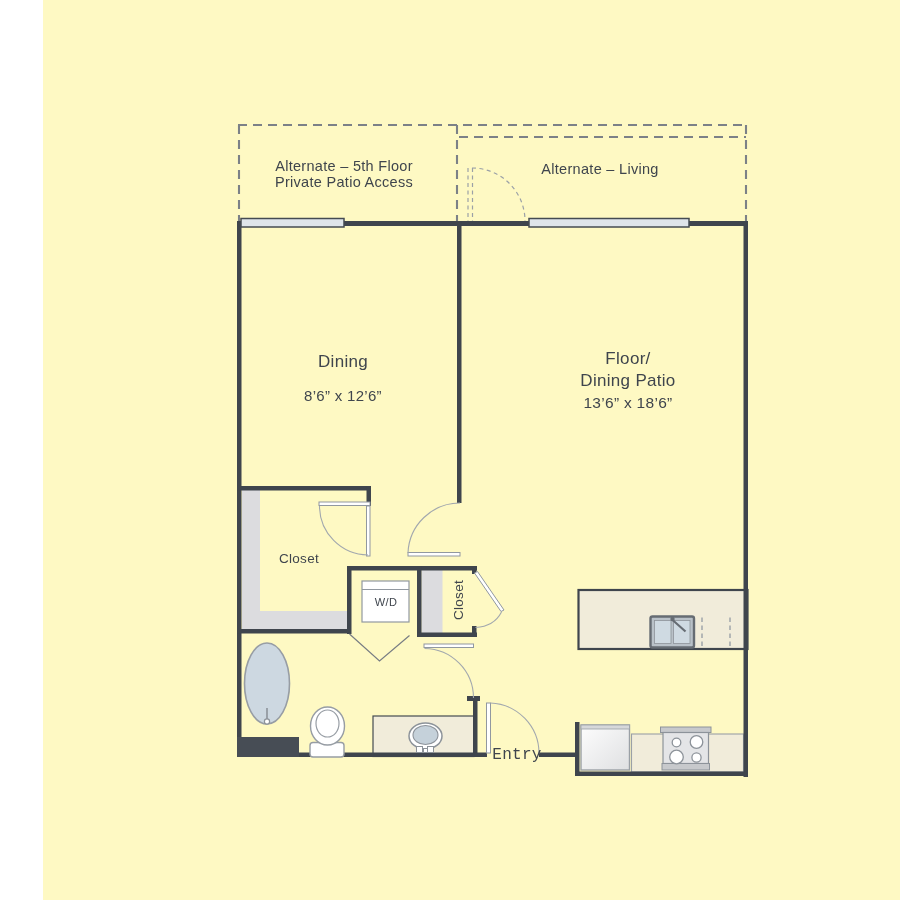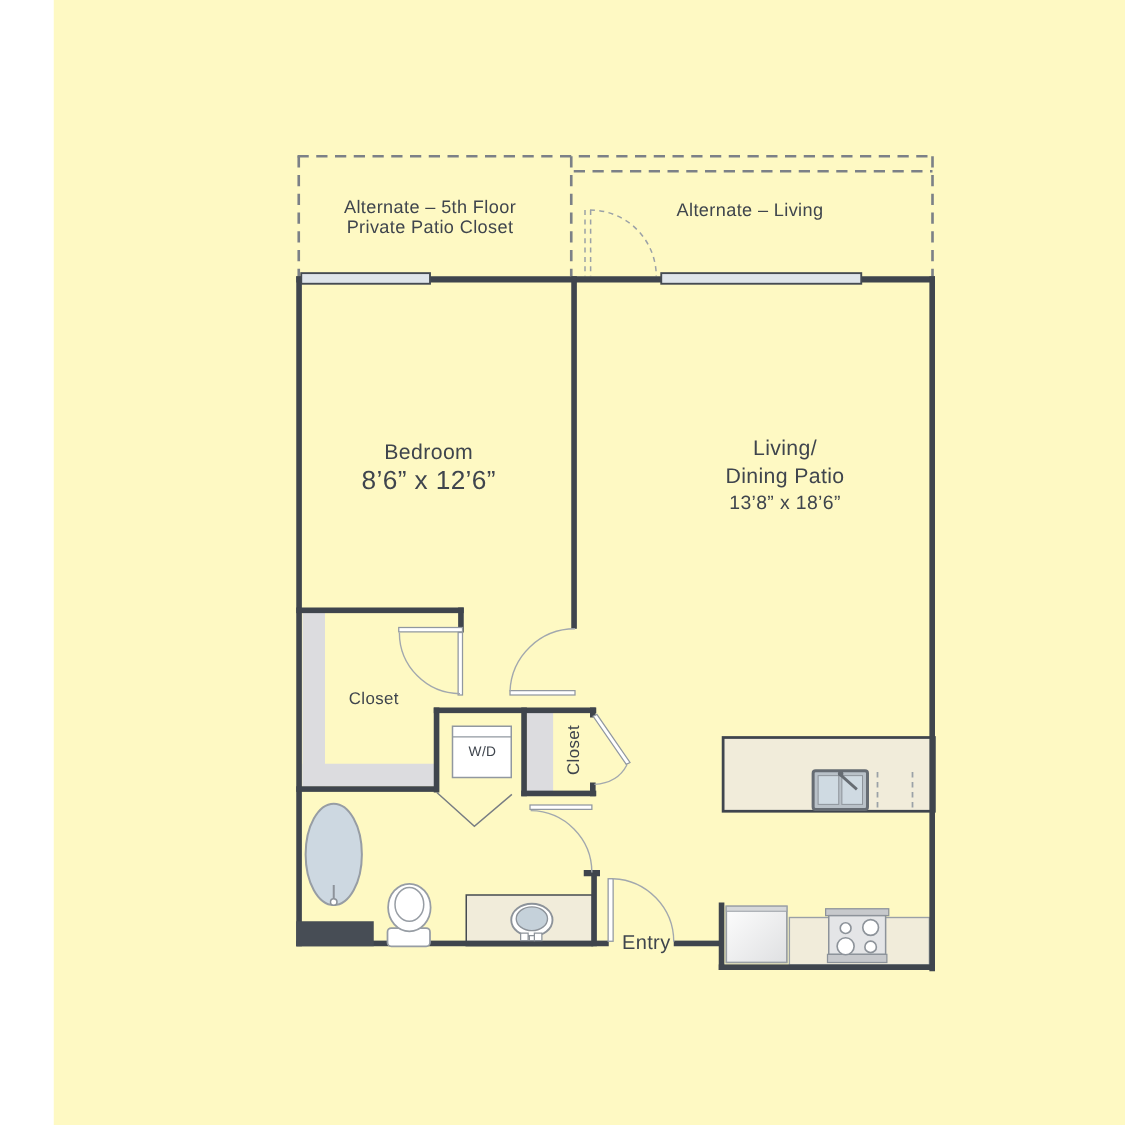--- a/index.html
+++ b/index.html
@@ -3,29 +3,29 @@
 <meta charset="utf-8">
 <style>
   html,body{margin:0;padding:0;background:#ffffff;}
   #canvas{position:relative;width:900px;height:900px;background:#fef9c3;overflow:hidden;
           font-family:"Liberation Sans", sans-serif;color:#3f454d;margin-left:43px;}
   #plan-svg{position:absolute;left:0;top:0;}
   .lbl{position:absolute;text-align:center;letter-spacing:.3px;color:#3f454d;line-height:1.18;}
   .lbl-patio{left:213px;top:158px;width:176px;font-size:14.5px;line-height:16px;}
   .lbl-balcony{left:477px;top:161px;width:160px;font-size:14.5px;}
   .lbl-bedroom-name{left:230px;top:352px;width:140px;font-size:17px;}
-  .lbl-bedroom-dims{left:230px;top:373px;width:140px;font-size:21px;}
+  .lbl-bedroom-dims{left:230px;top:387px;width:140px;font-size:15px;}
   .lbl-living-1{left:505px;top:349px;width:160px;font-size:17px;}
   .lbl-living-2{left:505px;top:371px;width:160px;font-size:17px;}
   .lbl-living-dims{left:505px;top:394px;width:160px;font-size:15.5px;}
   .lbl-closet{left:216px;top:551px;width:80px;font-size:13.5px;}
   .lbl-wd{left:313px;top:596px;width:60px;font-size:11px;}
   .lbl-closet-hall{left:385px;top:593px;width:60px;height:14px;font-size:13.5px;
                    transform:rotate(-90deg);transform-origin:center;}
-  .lbl-entry{left:444px;top:746px;width:60px;font-size:16px;}
+  .lbl-entry{left:444px;top:746px;width:60px;font-size:16px;font-family:Liberation Mono, monospace;}
   .lbl-disclaimer{left:0;top:849px;width:900px;font-size:12.5px;color:#565a60;letter-spacing:.2px;}
 </style>
 </head>
 <body>
 
 <div id="canvas">
 
   <svg id="plan-svg" width="900" height="900" viewBox="0 0 900 900">
     <defs>
       <linearGradient id="fridgeGrad" x1="0" y1="0" x2="1" y2="1">
@@ -140,29 +140,29 @@
       <rect x="619" y="763.5" width="47.5" height="6.5" fill="#c7c9cc" stroke="#8d939a" stroke-width="1"></rect>
       <circle cx="633.5" cy="742.5" r="4.3" fill="#fff" stroke="#8d939a" stroke-width="1.3"></circle>
       <circle cx="653.5" cy="742" r="6.3" fill="#fff" stroke="#8d939a" stroke-width="1.3"></circle>
       <circle cx="633.5" cy="757" r="6.8" fill="#fff" stroke="#8d939a" stroke-width="1.3"></circle>
       <circle cx="653.5" cy="757.5" r="4.6" fill="#fff" stroke="#8d939a" stroke-width="1.3"></circle>
     </g>
   </svg>
 
   <div class="lbl lbl-patio">
     <div>Alternate – 5th Floor</div>
-    <div>Private Patio Closet</div>
+    <div>Private Patio Access</div>
   </div>
   <div class="lbl lbl-balcony">Alternate – Living</div>
 
-  <div class="lbl lbl-bedroom-name">Bedroom</div>
+  <div class="lbl lbl-bedroom-name">Dining</div>
   <div class="lbl lbl-bedroom-dims">8’6” x 12’6”</div>
 
-  <div class="lbl lbl-living-1">Living/</div>
+  <div class="lbl lbl-living-1">Floor/</div>
   <div class="lbl lbl-living-2">Dining Patio</div>
-  <div class="lbl lbl-living-dims">13’8” x 18’6”</div>
+  <div class="lbl lbl-living-dims">13’6” x 18’6”</div>
 
   <div class="lbl lbl-closet">Closet</div>
   <div class="lbl lbl-wd">W/D</div>
   <div class="lbl lbl-closet-hall">Closet</div>
   <div class="lbl lbl-entry">Entry</div>
 
 </div>
 
 </body></html>

